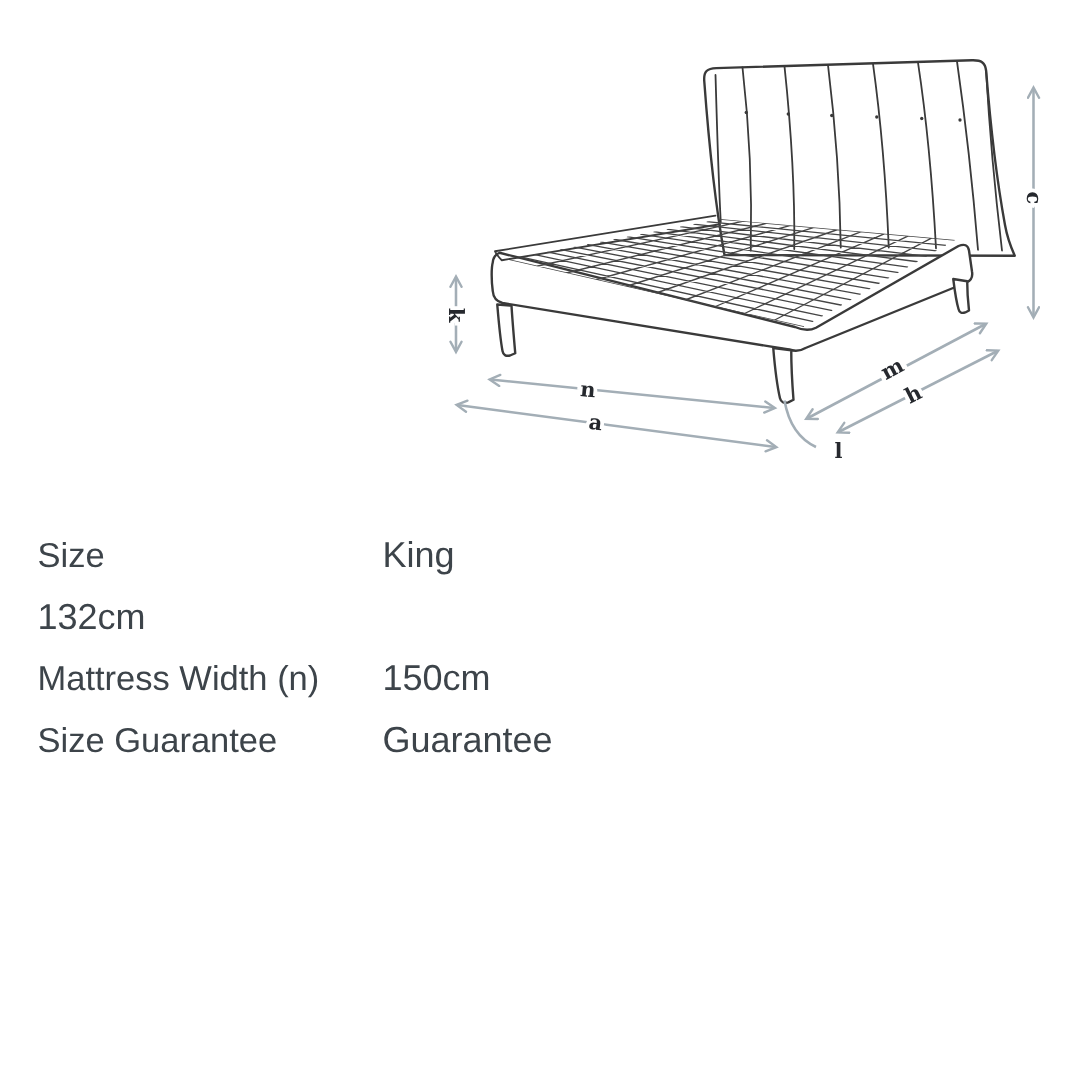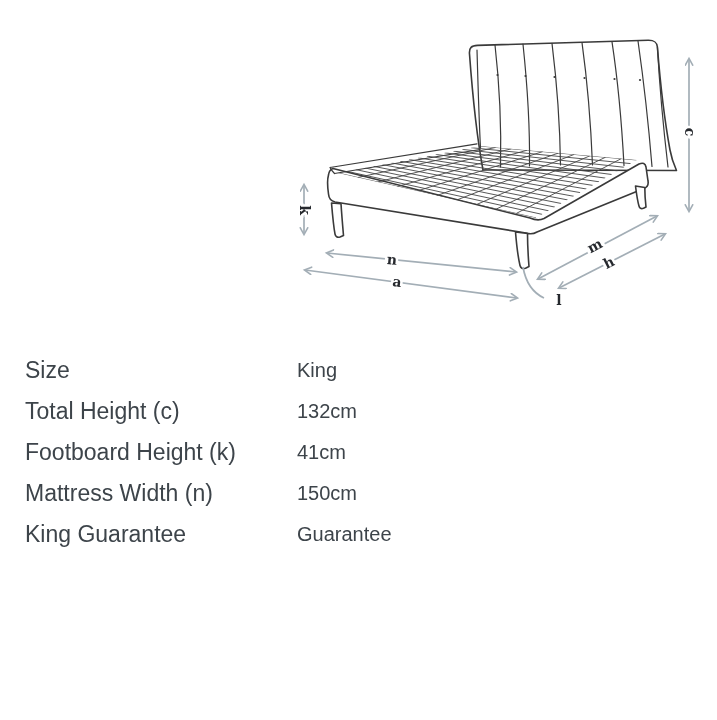--- a/index.html
+++ b/index.html
@@ -14,21 +14,21 @@
   .hatch{stroke:#454545;stroke-width:0.9;fill:none;}
   .arrow{stroke:#a3aeb6;stroke-width:1.7;fill:none;}
   .dim{
     font-family:"DejaVu Serif",serif;font-weight:bold;font-size:14px;
     fill:#26292e;stroke:#ffffff;stroke-width:5px;paint-order:stroke;
     text-anchor:middle;
   }
   .spec{position:absolute;left:25px;top:350px;width:670px;color:#3d444a;}
   .spec .row{display:flex;align-items:center;height:41px;}
   .spec .lbl{flex:0 0 230px;font-size:23px;white-space:nowrap;}
-  .spec .val{font-size:20px;white-space:nowrap;margin-left:42px;}
+  .spec .val{font-size:24px;white-space:nowrap;}
 </style>
 </head>
 <body>
 
 <div class="screen">
 
   <svg class="diagram" viewBox="0 0 430 300" aria-hidden="true">
     <defs>
       <marker id="arw" markerWidth="10" markerHeight="10" refX="7.2" refY="4.5" orient="auto-start-reverse" markerUnits="userSpaceOnUse">
         <path d="M1,0.8 L7.8,4.5 L1,8.2" fill="none" stroke="#a3aeb6" stroke-width="1.6" stroke-linecap="round"></path>
@@ -110,29 +110,24 @@
       <text class="dim" x="272" y="285">l</text>
     </g>
   </svg>
 
   <div class="spec">
     <div class="row">
       <span class="lbl">Size</span>
       <span class="val">King</span>
     </div>
     <div class="row">
-      <span class="lbl">Total Height (c)</span>
       <span class="val">132cm</span>
-    </div>
-    <div class="row">
-      <span class="lbl">Footboard Height (k)</span>
-      <span class="val">41cm</span>
     </div>
     <div class="row">
       <span class="lbl">Mattress Width (n)</span>
       <span class="val">150cm</span>
     </div>
     <div class="row">
-      <span class="lbl">King Guarantee</span>
+      <span class="lbl">Size Guarantee</span>
       <span class="val">Guarantee</span>
     </div>
   </div>
 </div>
 
 </body></html>

